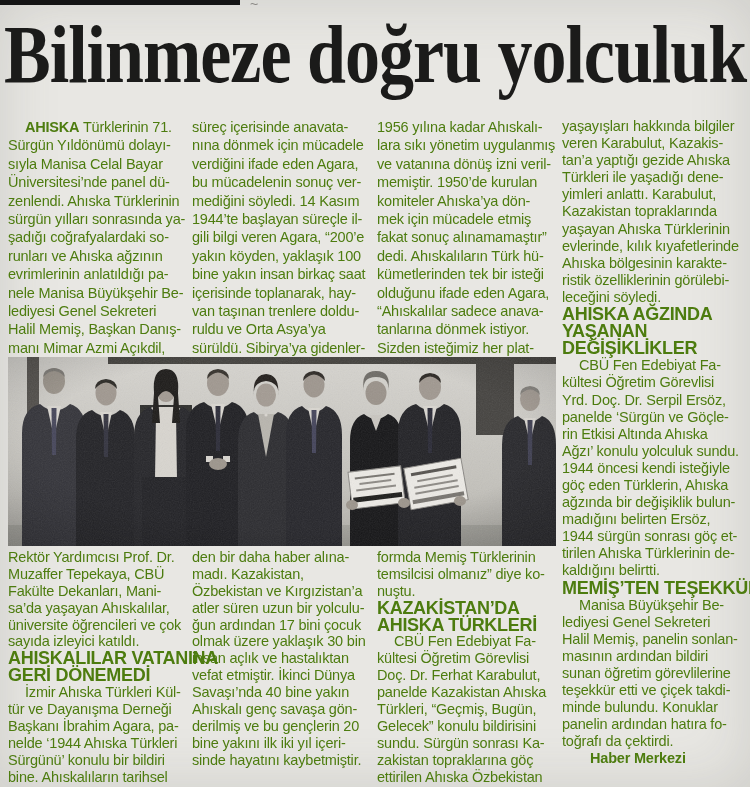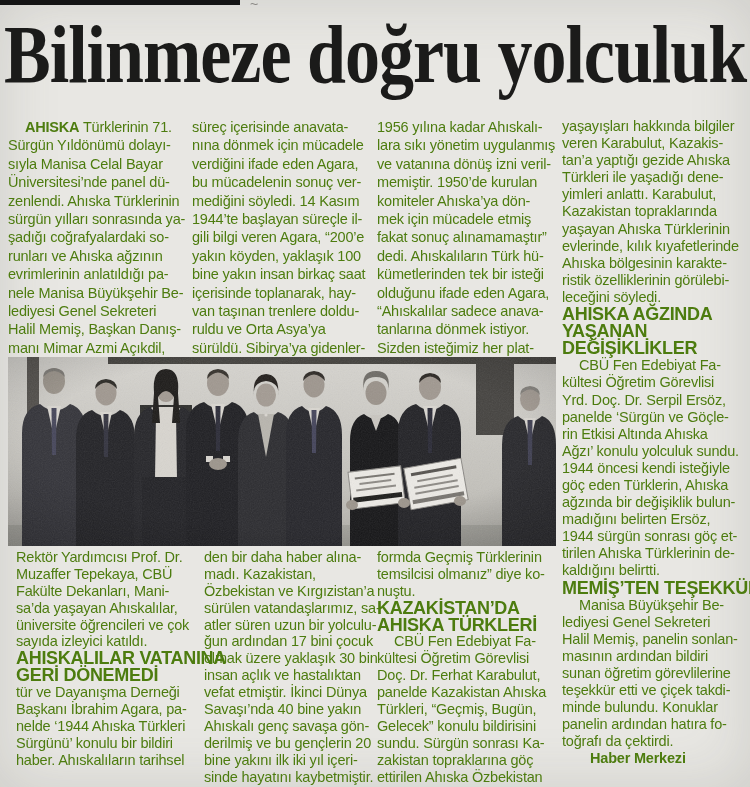--- a/index.html
+++ b/index.html
@@ -19,21 +19,21 @@
   }
   .col{position:absolute;font-size:14.5px;letter-spacing:-0.2px;color:#4d7c0f;}
   .col .line{white-space:nowrap;}
   .col-top{top:118px;width:178px;}
   .col-top .line{line-height:18.4px;height:18.4px;}
   #col1t{left:8px;} #col2t{left:192px;} #col3t{left:377px;}
   #col4{left:562px;top:118px;width:182px;}
   #col4 .line{line-height:17.1px;height:17.1px;}
   .col-bottom{top:549px;width:178px;}
   .col-bottom .line{line-height:16.9px;height:16.9px;}
-  #col1b{left:16px;} #col2b{left:204px;} #col3b{left:377px;}
+  #col1b{left:8px;} #col2b{left:192px;} #col3b{left:377px;}
   .line.in{padding-left:17px;}
   .line.h{font-weight:bold;text-align:left;font-size:18px;letter-spacing:-0.3px;}
   .line.hb{font-weight:bold;padding-left:28px;}
   .line b{font-weight:bold;}
   #photo-wrap{
     position:absolute;left:8px;top:357px;width:548px;height:189px;
     background:#c7c5c0;
   }
   #photo-wrap svg{display:block;}
 </style>
@@ -259,44 +259,44 @@
 
   <div id="col1b" class="col col-bottom">
       <div class="line n">Rektör Yardımcısı Prof. Dr.</div>
       <div class="line n">Muzaffer Tepekaya, CBÜ</div>
       <div class="line n">Fakülte Dekanları, Mani-</div>
       <div class="line n">sa’da yaşayan Ahıskalılar,</div>
       <div class="line n">üniversite öğrencileri ve çok</div>
       <div class="line n">sayıda izleyici katıldı.</div>
       <div class="line h">AHISKALILAR VATANINA</div>
       <div class="line h">GERİ DÖNEMEDİ</div>
+      <div class="line in">İzmir Ahıska Türkleri Kül-</div>
       <div class="line n">tür ve Dayanışma Derneği</div>
       <div class="line n">Başkanı İbrahim Agara, pa-</div>
       <div class="line n">nelde ‘1944 Ahıska Türkleri</div>
       <div class="line n">Sürgünü’ konulu bir bildiri</div>
-      <div class="line n">haber. Ahıskalıların tarihsel</div>
+      <div class="line n">bine. Ahıskalıların tarihsel</div>
     </div>
   <div id="col2b" class="col col-bottom">
       <div class="line n">den bir daha haber alına-</div>
       <div class="line n">madı. Kazakistan,</div>
       <div class="line n">Özbekistan ve Kırgızistan’a</div>
-      <div class="line n">sürülen vatandaşlarımız, sa-</div>
       <div class="line n">atler süren uzun bir yolculu-</div>
       <div class="line n">ğun ardından 17 bini çocuk</div>
       <div class="line n">olmak üzere yaklaşık 30 bin</div>
       <div class="line n">insan açlık ve hastalıktan</div>
       <div class="line n">vefat etmiştir. İkinci Dünya</div>
       <div class="line n">Savaşı’nda 40 bine yakın</div>
       <div class="line n">Ahıskalı genç savaşa gön-</div>
       <div class="line n">derilmiş ve bu gençlerin 20</div>
       <div class="line n">bine yakını ilk iki yıl içeri-</div>
       <div class="line n">sinde hayatını kaybetmiştir.</div>
     </div>
   <div id="col3b" class="col col-bottom">
-      <div class="line n">formda Geçmiş Türklerinin</div>
+      <div class="line n">formda Memiş Türklerinin</div>
       <div class="line n">temsilcisi olmanız” diye ko-</div>
       <div class="line n">nuştu.</div>
       <div class="line h">KAZAKİSTAN’DA</div>
       <div class="line h">AHISKA TÜRKLERİ</div>
       <div class="line in">CBÜ Fen Edebiyat Fa-</div>
       <div class="line n">kültesi Öğretim Görevlisi</div>
       <div class="line n">Doç. Dr. Ferhat Karabulut,</div>
       <div class="line n">panelde Kazakistan Ahıska</div>
       <div class="line n">Türkleri, “Geçmiş, Bugün,</div>
       <div class="line n">Gelecek” konulu bildirisini</div>

